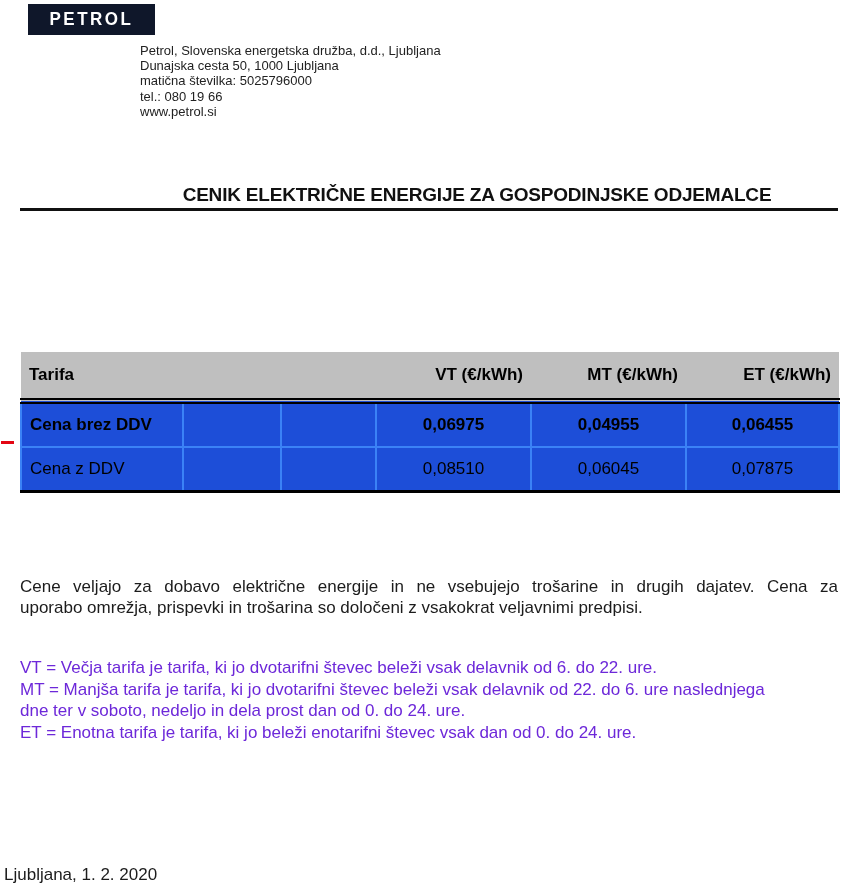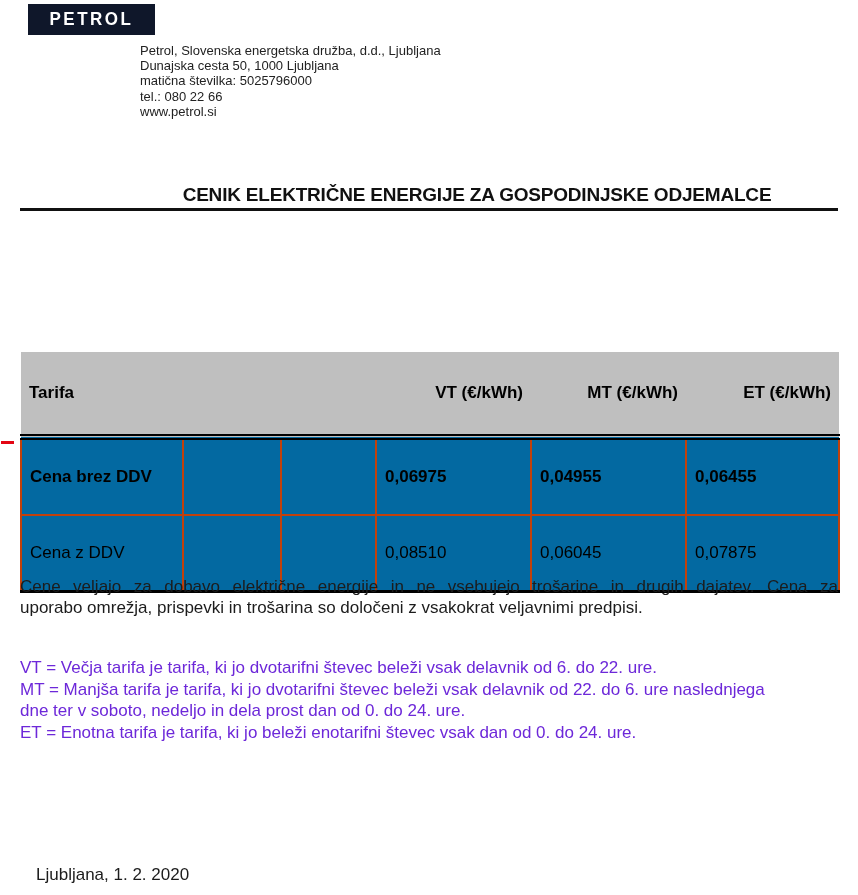--- a/index.html
+++ b/index.html
@@ -42,77 +42,77 @@
   }
   
   .price-table{
     position:absolute;left:20px;top:352px;width:818px;
     border-collapse:collapse;table-layout:fixed;
     font-size:17px;color:#000000;
   }
   .price-table th{
     background:#bfbfbf;
     height:46px;
-    padding:18px 8px;
+    padding:0 8px;
     font-size:17px;font-weight:bold;
     border:0;
     border-bottom:6px double #000000;
     vertical-align:middle;
   }
   .price-table td{
     height:42px;
-    padding:16px 8px;
-    border:2px solid #c2410c;
+    padding:0 8px;
+    border:2px solid #3b82f6;
     vertical-align:middle;
-    background:#0369a1;
+    background:#1d4ed8;
   }
   .price-table tbody tr:last-child td{
     border-bottom:3px solid #000000;
   }
   .th-left{text-align:left;}
   .th-right{text-align:right;}
   .cell-label{text-align:left;}
-  .cell-num{text-align:left;margin-top:36px;}
+  .cell-num{text-align:center;margin-top:36px;}
   .row-bold td{font-weight:bold;}
   .change-mark{
     position:absolute;left:1px;top:441px;width:13px;height:3px;
     background:#e30613;
   }
   
   .note-paragraph{
     position:absolute;left:20px;top:576px;width:818px;
     font-size:17px;line-height:21px;color:#1c1c1c;
   }
   .note-paragraph .just{
     text-align:justify;text-align-last:justify;
   }
   .tariff-defs{
     position:absolute;left:20px;top:657px;width:828px;
     font-size:17px;line-height:21.5px;color:#6d28d9;
     white-space:nowrap;
   }
   .footer-line{
-    position:absolute;left:36px;top:865px;
+    position:absolute;left:4px;top:865px;
     font-size:17px;color:#1c1c1c;
   }
 </style>
 </head>
 <body>
 
 <div class="page">
 
   <div class="logo">
     <span class="logo-text">PETROL</span>
   </div>
 
   <div class="company-info">
     <div>Petrol, Slovenska energetska družba, d.d., Ljubljana</div>
     <div>Dunajska cesta 50, 1000 Ljubljana</div>
     <div>matična številka: 5025796000</div>
-    <div>tel.: 080 22 66</div>
+    <div>tel.: 080 19 66</div>
     <div>www.petrol.si</div>
   </div>
 
   <div class="doc-title">CENIK ELEKTRIČNE ENERGIJE ZA GOSPODINJSKE ODJEMALCE</div>
   <div class="title-rule"></div>
 
 
   <table class="price-table">
     <colgroup>
       <col style="width:162px">

